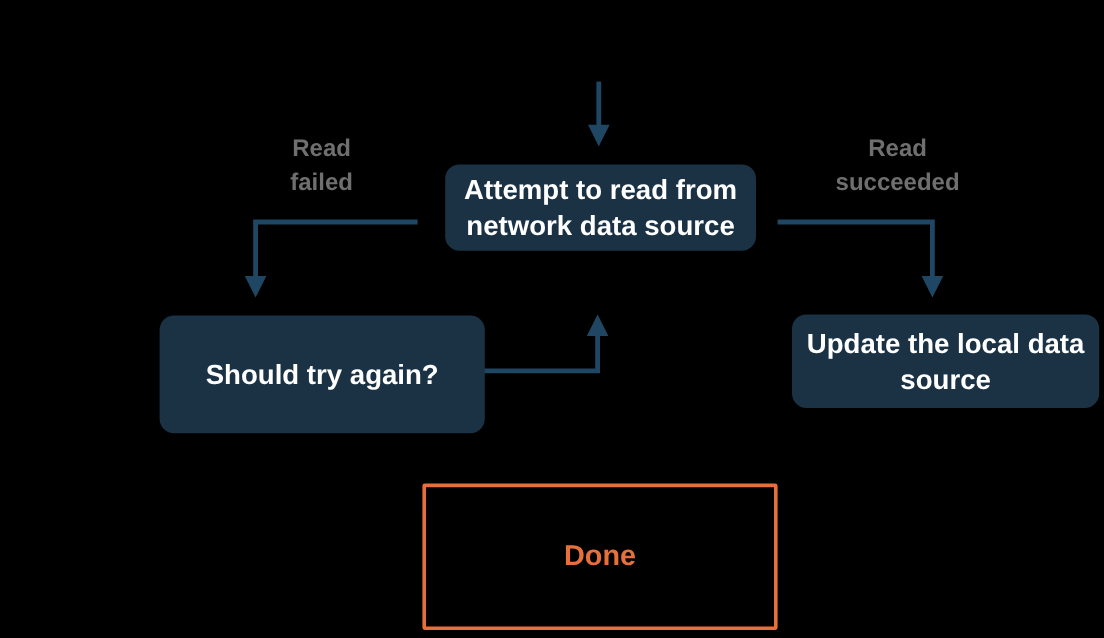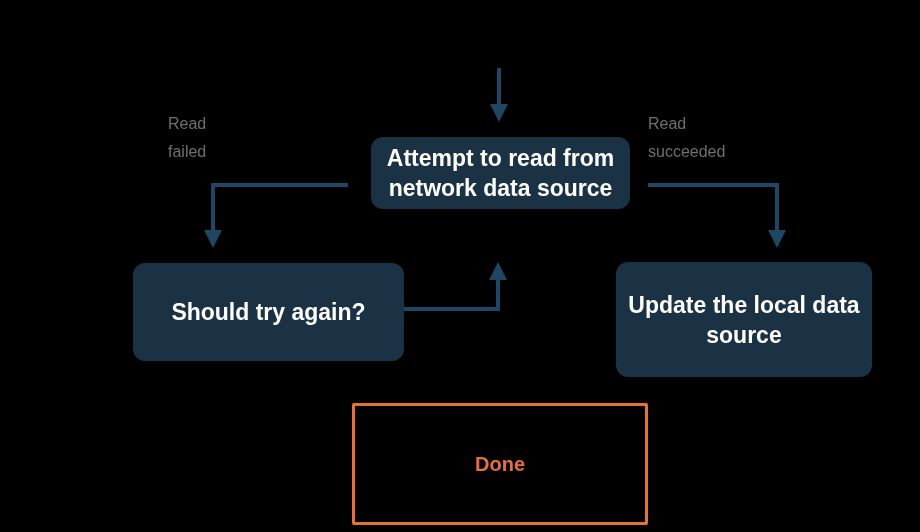--- a/index.html
+++ b/index.html
@@ -59,39 +59,40 @@
   }
   .node--attempt {
     left: 371px; top: 137px;
     width: 259px; height: 72px;
   }
   .node--should {
     left: 92px; top: 263px;
     width: 271px; height: 98px; margin-left: 41px;
   }
   .node--update {
-    left: 616px; top: 262px;
-    width: 256px; height: 115px;
+    left: 660px; top: 262px;
+    width: 256px; height: 78px;
   }
   .node--done {
     left: 352px; top: 403px;
     width: 296px; height: 122px;
     background: transparent;
     border: 3px solid var(--done_accent, #e6703c);
     border-radius: 2px;
     color: var(--done_accent, #e6703c);
   }
   .node--done .node-label {
-    font-size: 20px;
+    font-size: 24px;
   }
   .edge-label {
     position: absolute;
+    text-align: center;
     color: var(--edge_label_text, #6f6f6f);
-    font-weight: 400;
-    font-size: 16px;
+    font-weight: 700;
+    font-size: 20px;
     line-height: 28px;
     white-space: pre-line;
   }
   .edge-label--read-failed   { left: 168px; top: 110px; width: 200px; }
   .edge-label--read-succeeded{ left: 648px; top: 110px; width: 200px; }
   .edge-label--yes           { left: 396px; top: 341px; width: 120px; }
   .edge-label--no            { left: 63px;  top: 438px; width: 120px; }
 </style>
 </head>
 <body>

